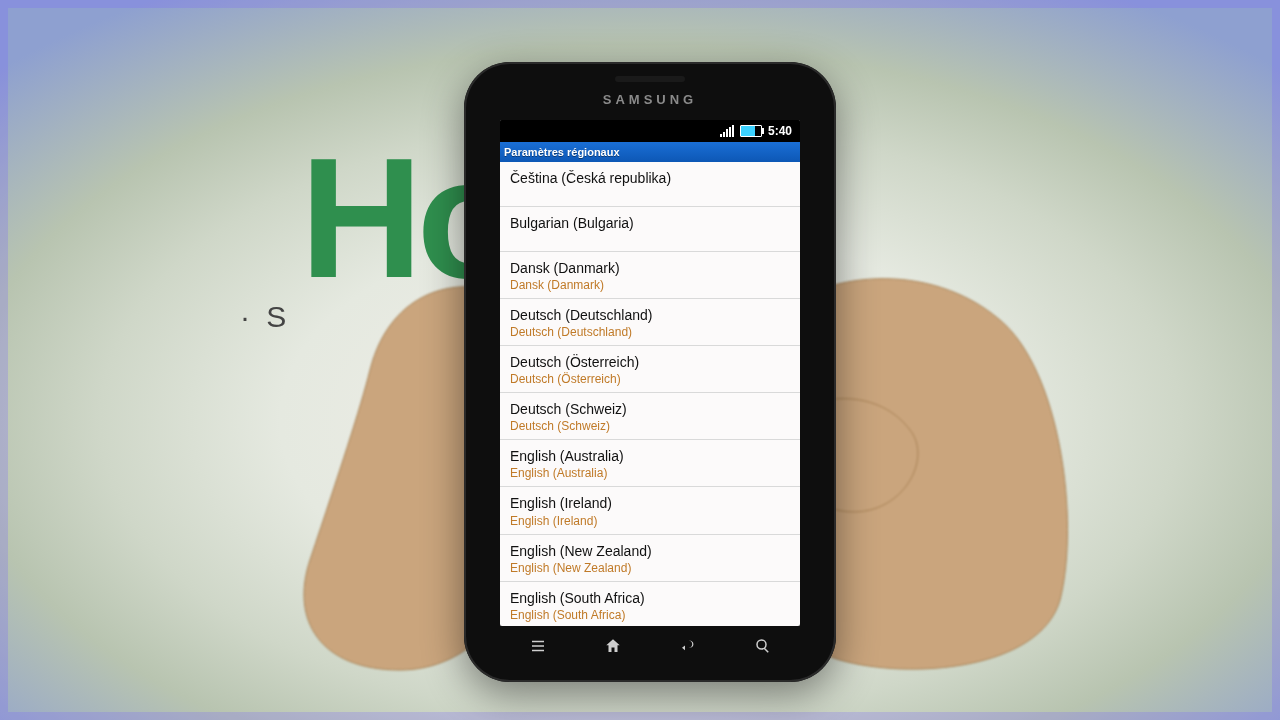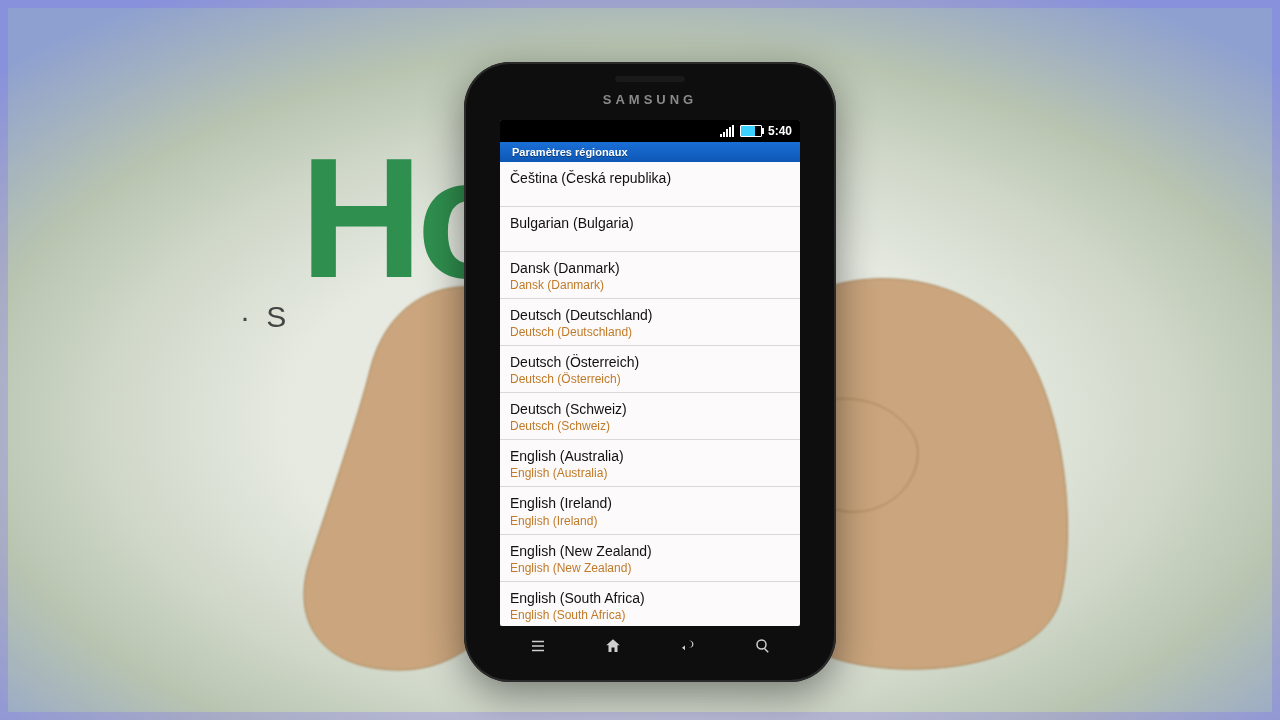--- a/index.html
+++ b/index.html
@@ -19,21 +19,21 @@
   .screen{position:absolute;left:36px;right:36px;top:58px;bottom:56px;background:#fff;border-radius:2px;overflow:hidden;box-shadow:inset 0 0 0 1px #000}
   
   .status{height:22px;background:#000;color:#fff;display:flex;align-items:center;justify-content:flex-end;gap:6px;padding:0 8px;font-size:12px;font-weight:600}
   .signal{display:flex;align-items:flex-end;gap:1px;height:12px}
   .signal i{width:2px;background:#fff;display:block}
   .signal i:nth-child(1){height:3px}.signal i:nth-child(2){height:5px}.signal i:nth-child(3){height:8px}.signal i:nth-child(4){height:10px}.signal i:nth-child(5){height:12px}
   .batt{width:20px;height:10px;border:1px solid #fff;border-radius:1px;position:relative}
   .batt::after{content:"";position:absolute;right:-3px;top:2px;width:2px;height:6px;background:#fff}
   .batt i{display:block;height:100%;width:70%;background:#3bd1ff}
   
-  .titlebar{height:20px;background:linear-gradient(#1a6fd6,#0d57b5);color:#fff;font-size:11px;font-weight:700;line-height:20px;padding:0 12px;text-shadow:0 1px 0 rgba(0,0,0,.4)}
+  .titlebar{height:20px;background:linear-gradient(#1a6fd6,#0d57b5);color:#fff;font-size:11px;font-weight:700;line-height:20px;padding:0 4px;text-shadow:0 1px 0 rgba(0,0,0,.4)}
   
   .list{background:#fcfafa}
   .row{padding:8px 10px 6px;border-bottom:1px solid #d9d9d9;min-height:30px}
   .row .lbl{font-size:14px;color:#111;line-height:1.15}
   .row .sub{position:static;font-size:12px;color:#c07a28;letter-spacing:0;margin-top:2px;display:block}
   
   .navbar{position:absolute;left:36px;right:36px;bottom:22px;height:24px;display:flex;justify-content:space-around;align-items:center}
   .navbar span{color:#bdbdbd;font-size:18px}
   .navbar svg{width:18px;height:18px;fill:#cfcfcf}
   

